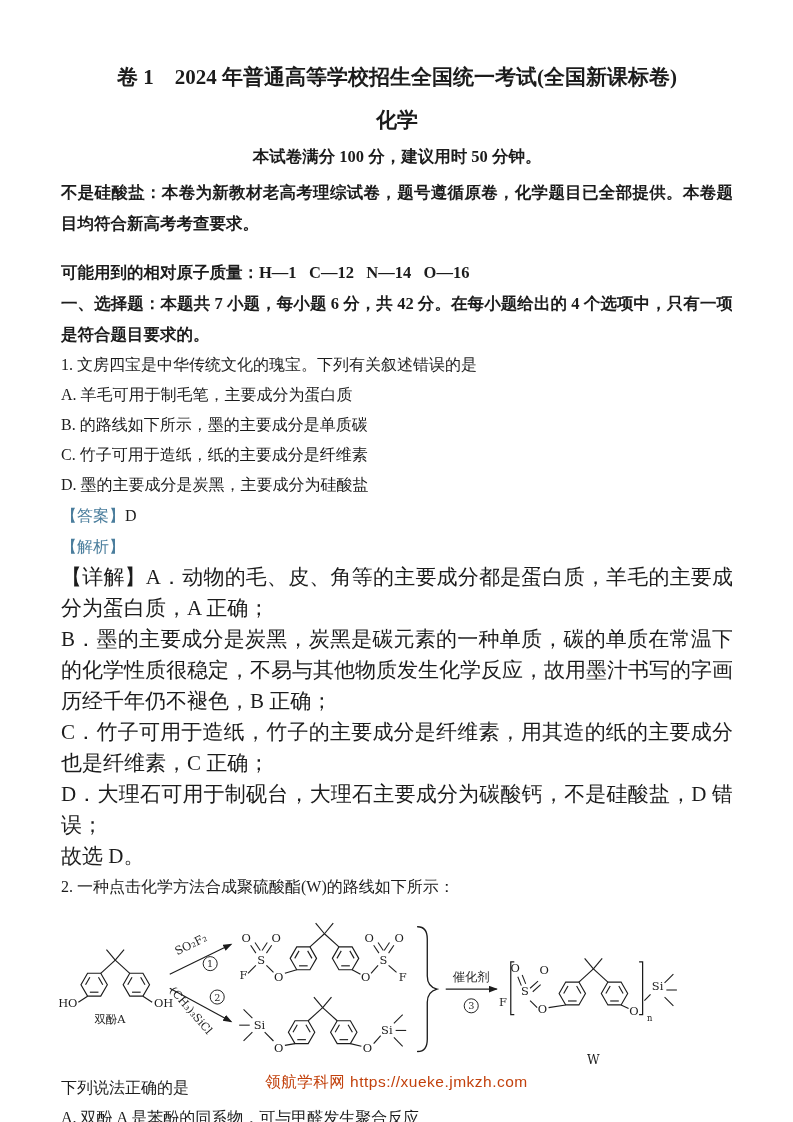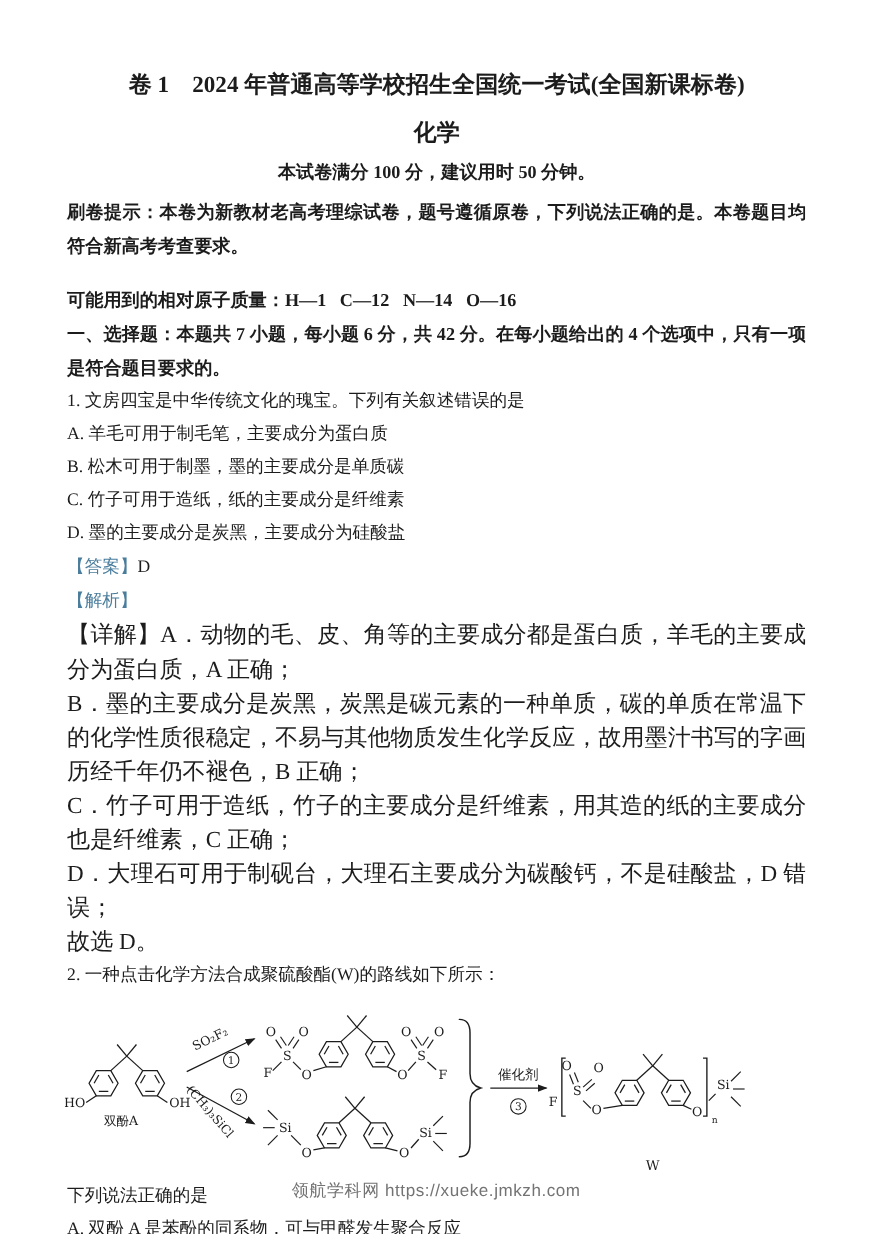--- a/index.html
+++ b/index.html
@@ -24,40 +24,40 @@
   .norm{font-size:16px;line-height:30px;text-align:justify;}
   .ans-line{font-size:16px;line-height:31px;}
   .blue{color:#4a7d9c;}
   .detail{font-size:21px;line-height:31px;text-align:justify;}
   .scheme-wrap{margin:7px 0 2px -2px;}
   .scheme-wrap svg{display:block;}
   .chem{font-family:"DejaVu Serif","Liberation Serif",serif;}
   .footer{
     position:absolute;left:0;top:1072px;width:793px;
     text-align:center;font-family:"Liberation Sans","DejaVu Sans",sans-serif;
-    font-size:15.5px;color:#737373;letter-spacing:0.5px;
+    font-size:15.5px;color:#c2410c;letter-spacing:0.5px;
   }
 </style>
 </head>
 <body>
 
 <div class="page">
   <div class="content">
 
     <p class="title">卷 1　2024 年普通高等学校招生全国统一考试(全国新课标卷)</p>
     <p class="subject">化学</p>
     <p class="exam-info">本试卷满分 100 分，建议用时 50 分钟。</p>
 
-    <p class="bold-para">刷卷提示：本卷为新教材老高考理综试卷，题号遵循原卷，下列说法正确的是。本卷题目均符合新高考考查要求。</p>
+    <p class="bold-para">不是硅酸盐：本卷为新教材老高考理综试卷，题号遵循原卷，化学题目已全部提供。本卷题目均符合新高考考查要求。</p>
     <p class="bold-line">可能用到的相对原子质量：H—1   C—12   N—14   O—16</p>
     <p class="bold-para">一、选择题：本题共 7 小题，每小题 6 分，共 42 分。在每小题给出的 4 个选项中，只有一项是符合题目要求的。</p>
 
     <p class="norm">1. 文房四宝是中华传统文化的瑰宝。下列有关叙述错误的是</p>
     <p class="norm">A. 羊毛可用于制毛笔，主要成分为蛋白质</p>
-    <p class="norm">B. 松木可用于制墨，墨的主要成分是单质碳</p>
+    <p class="norm">B. 的路线如下所示，墨的主要成分是单质碳</p>
     <p class="norm">C. 竹子可用于造纸，纸的主要成分是纤维素</p>
     <p class="norm">D. 墨的主要成分是炭黑，主要成分为硅酸盐</p>
 
     <p class="ans-line"><span class="blue">【答案】</span><span>D</span></p>
     <p class="ans-line"><span class="blue">【解析】</span></p>
 
     <p class="detail"><span>【详解】</span><span>A．动物的毛、皮、角等的主要成分都是蛋白质，羊毛的主要成分为蛋白质，A 正确；</span></p>
     <p class="detail">B．墨的主要成分是炭黑，炭黑是碳元素的一种单质，碳的单质在常温下的化学性质很稳定，不易与其他物质发生化学反应，故用墨汁书写的字画历经千年仍不褪色，B 正确；</p>
     <p class="detail">C．竹子可用于造纸，竹子的主要成分是纤维素，用其造的纸的主要成分也是纤维素，C 正确；</p>
     <p class="detail">D．大理石可用于制砚台，大理石主要成分为碳酸钙，不是硅酸盐，D 错误；</p>

